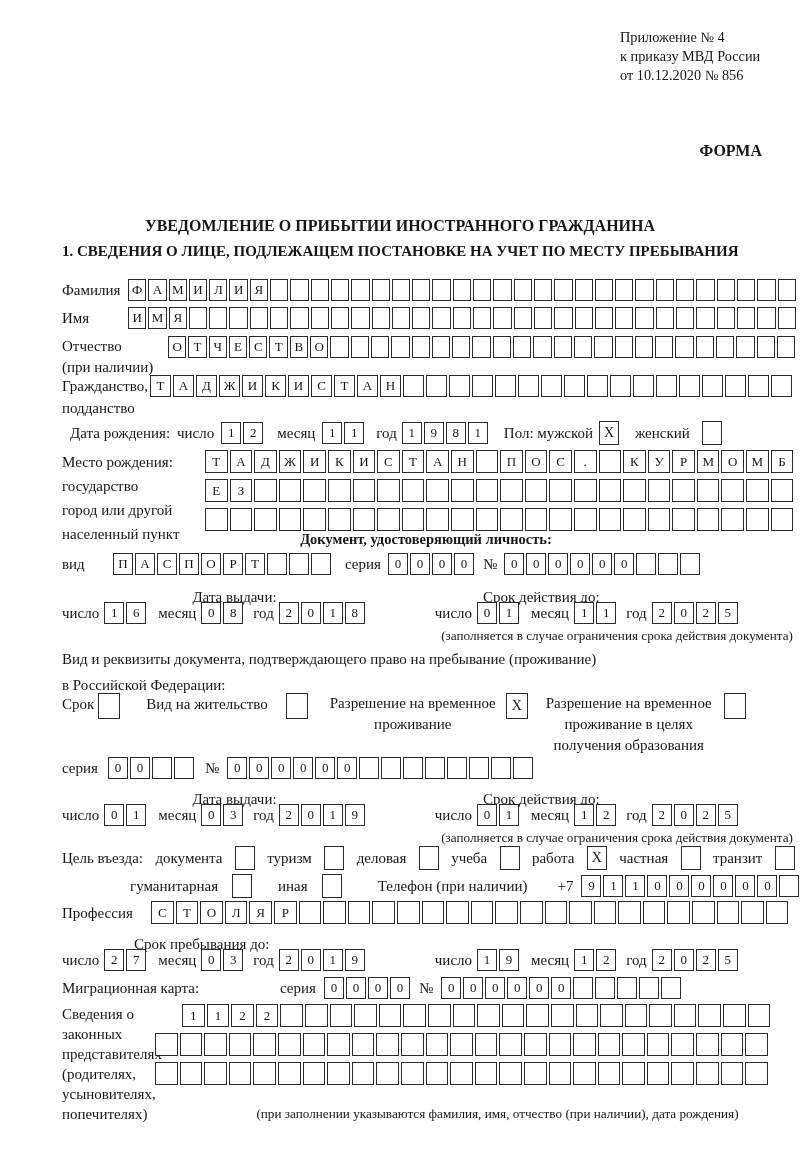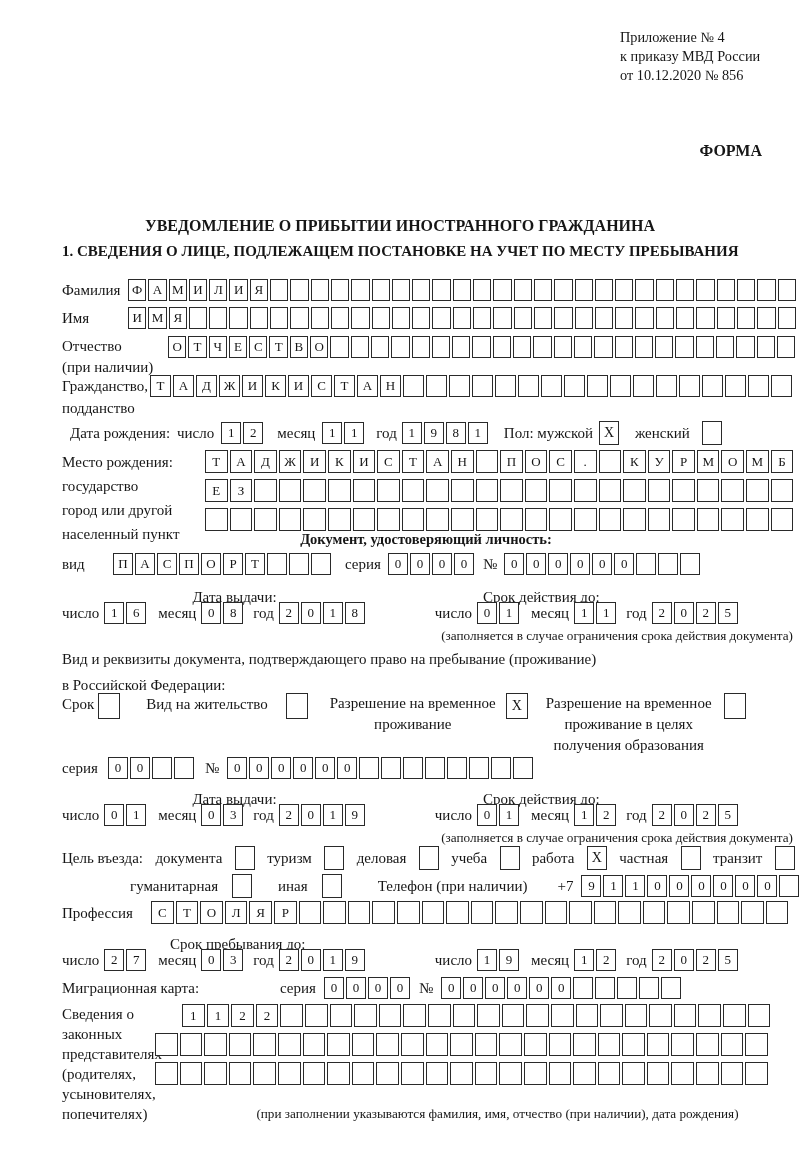--- a/index.html
+++ b/index.html
@@ -590,21 +590,21 @@
         <span class="cell"></span>
         <span class="cell"></span>
         <span class="cell"></span>
         <span class="cell"></span>
         <span class="cell"></span>
         <span class="cell"></span>
       </div>
   </div>
 
   <div class="abs row" style="top:933px;left:62px;width:733px;">
-    <div class="lbl" style="margin-left:108px;">Срок пребывания до:</div>
+    <div class="lbl" style="margin-left:72px;">Срок пребывания до:</div>
   </div>
 
   <div class="abs row" style="top:949px;left:62px;align-items:center;">
     <div class="dg">
       <span class="lbl">число</span>
       <div class="cells cm">
           <span class="cell">2</span>
           <span class="cell">7</span>
         </div>
       <span class="lbl" style="margin-left:12px;">месяц</span>

